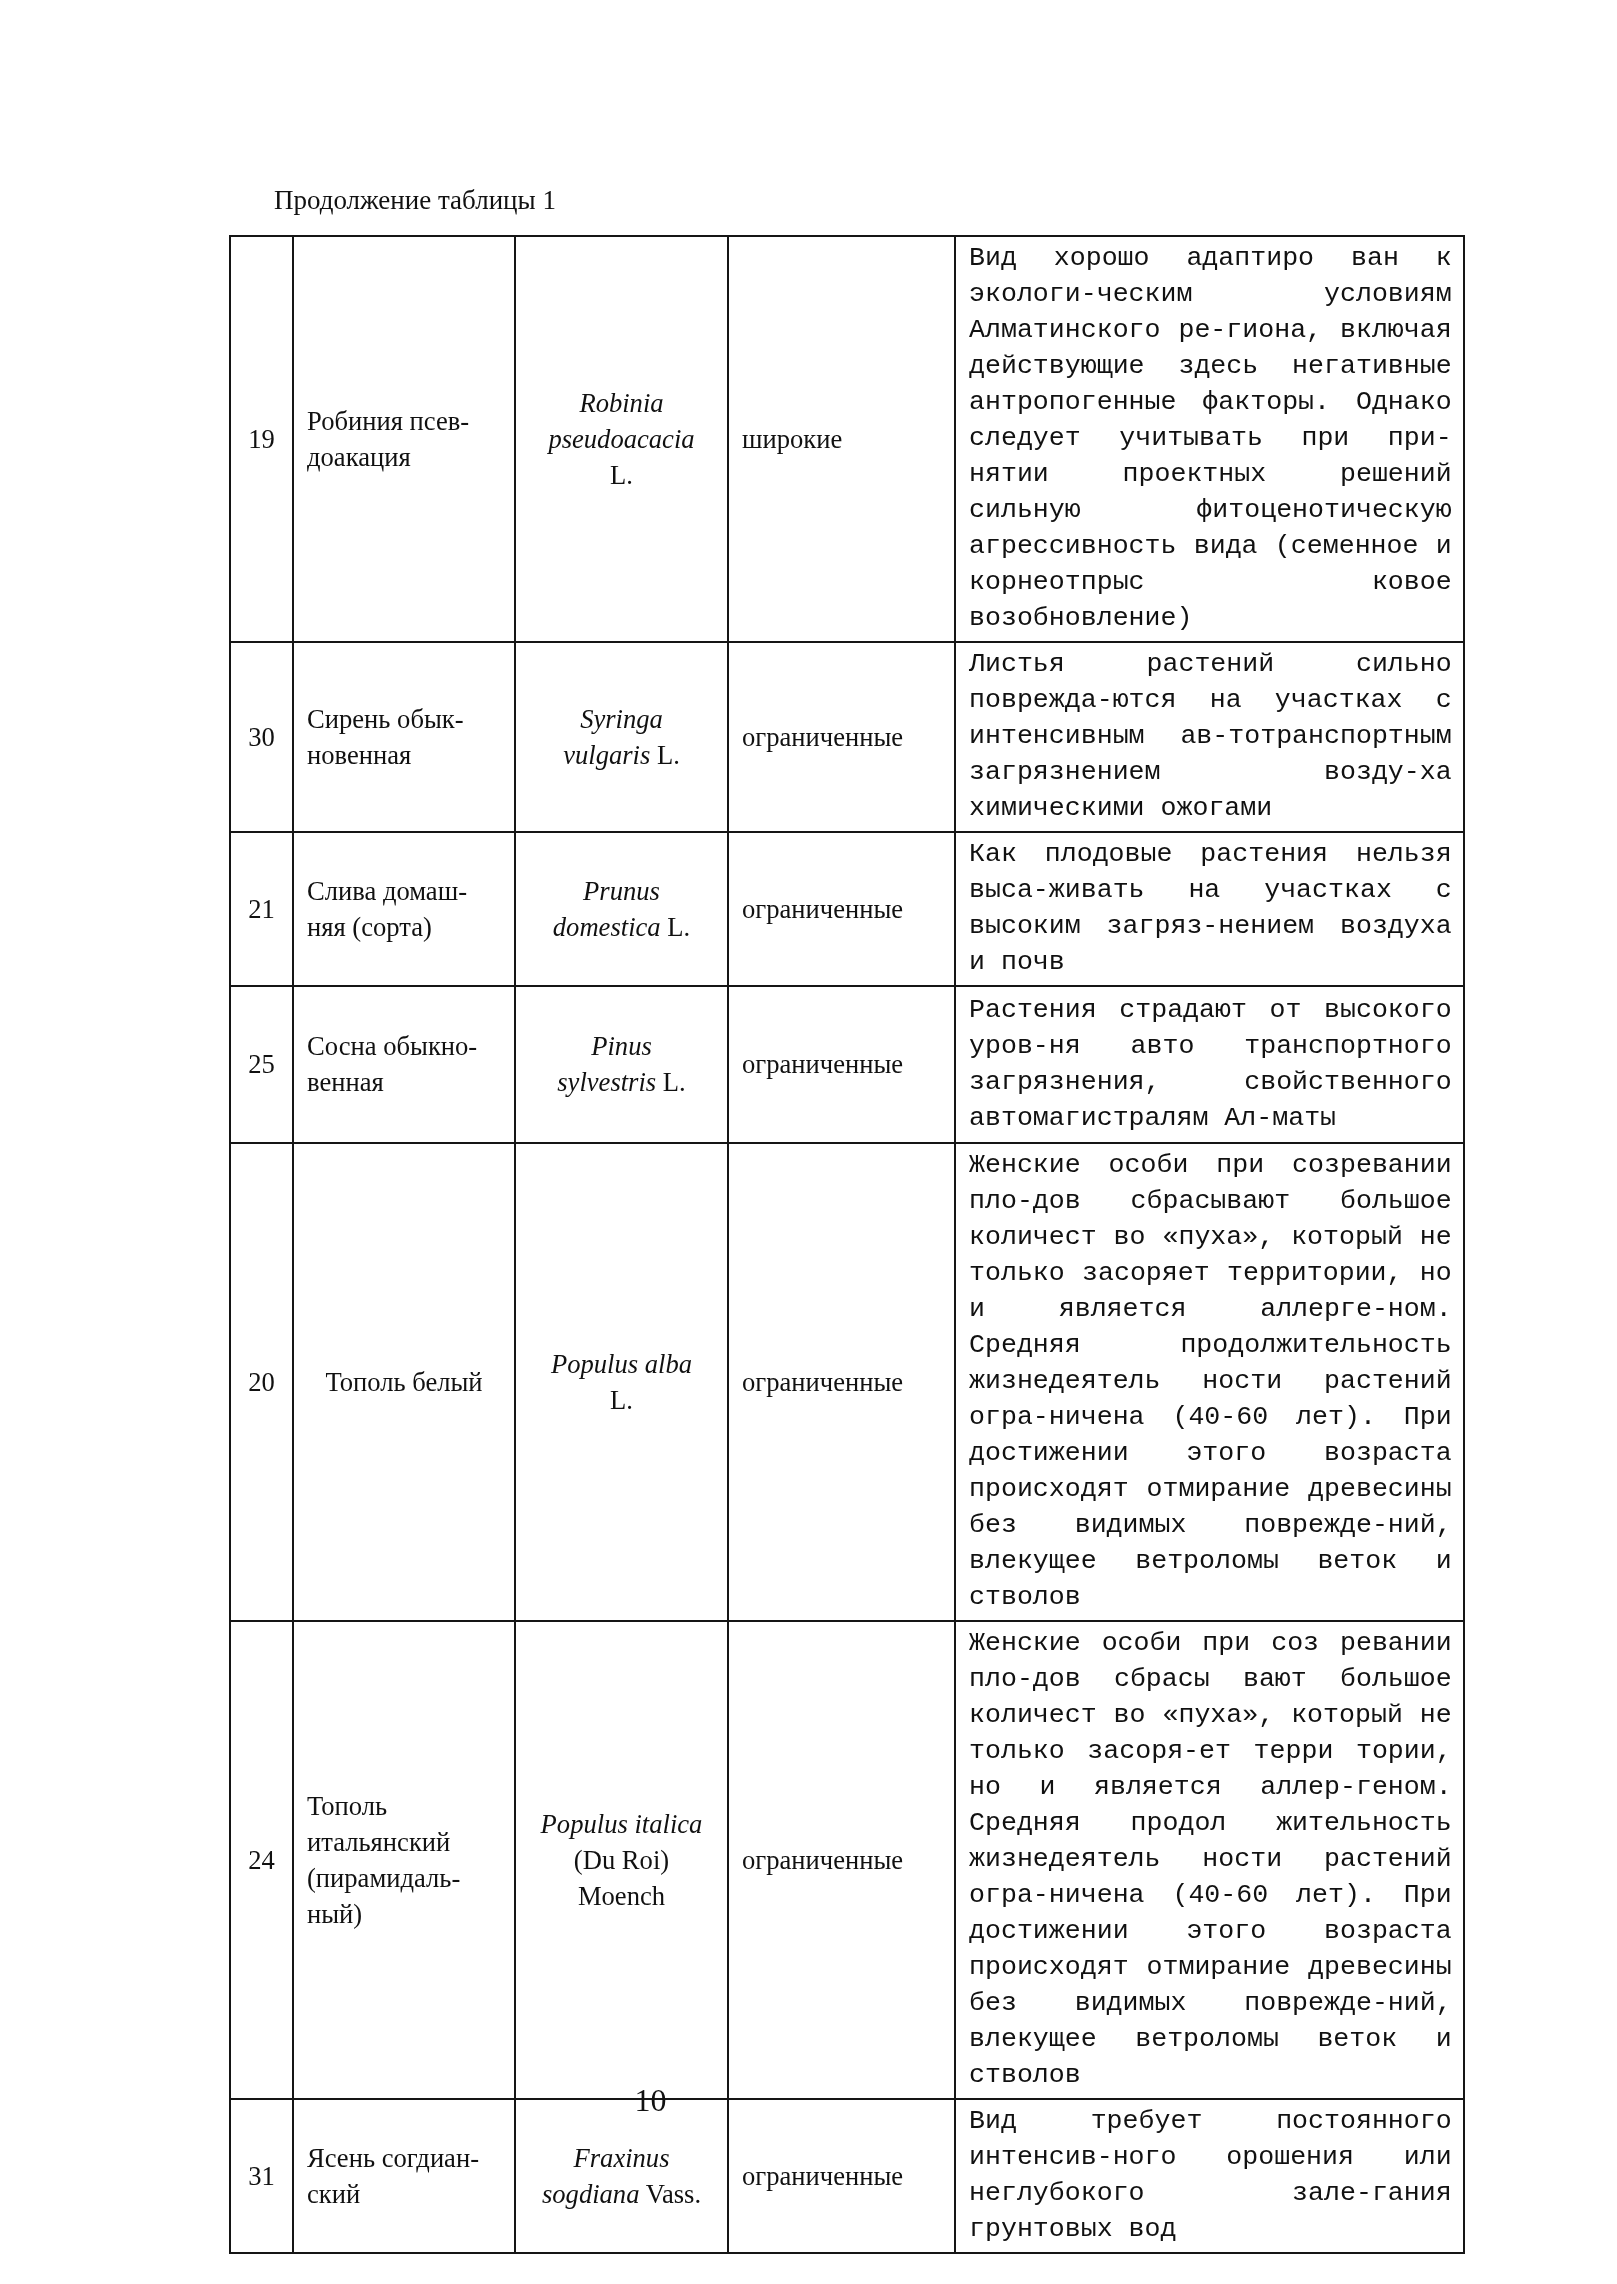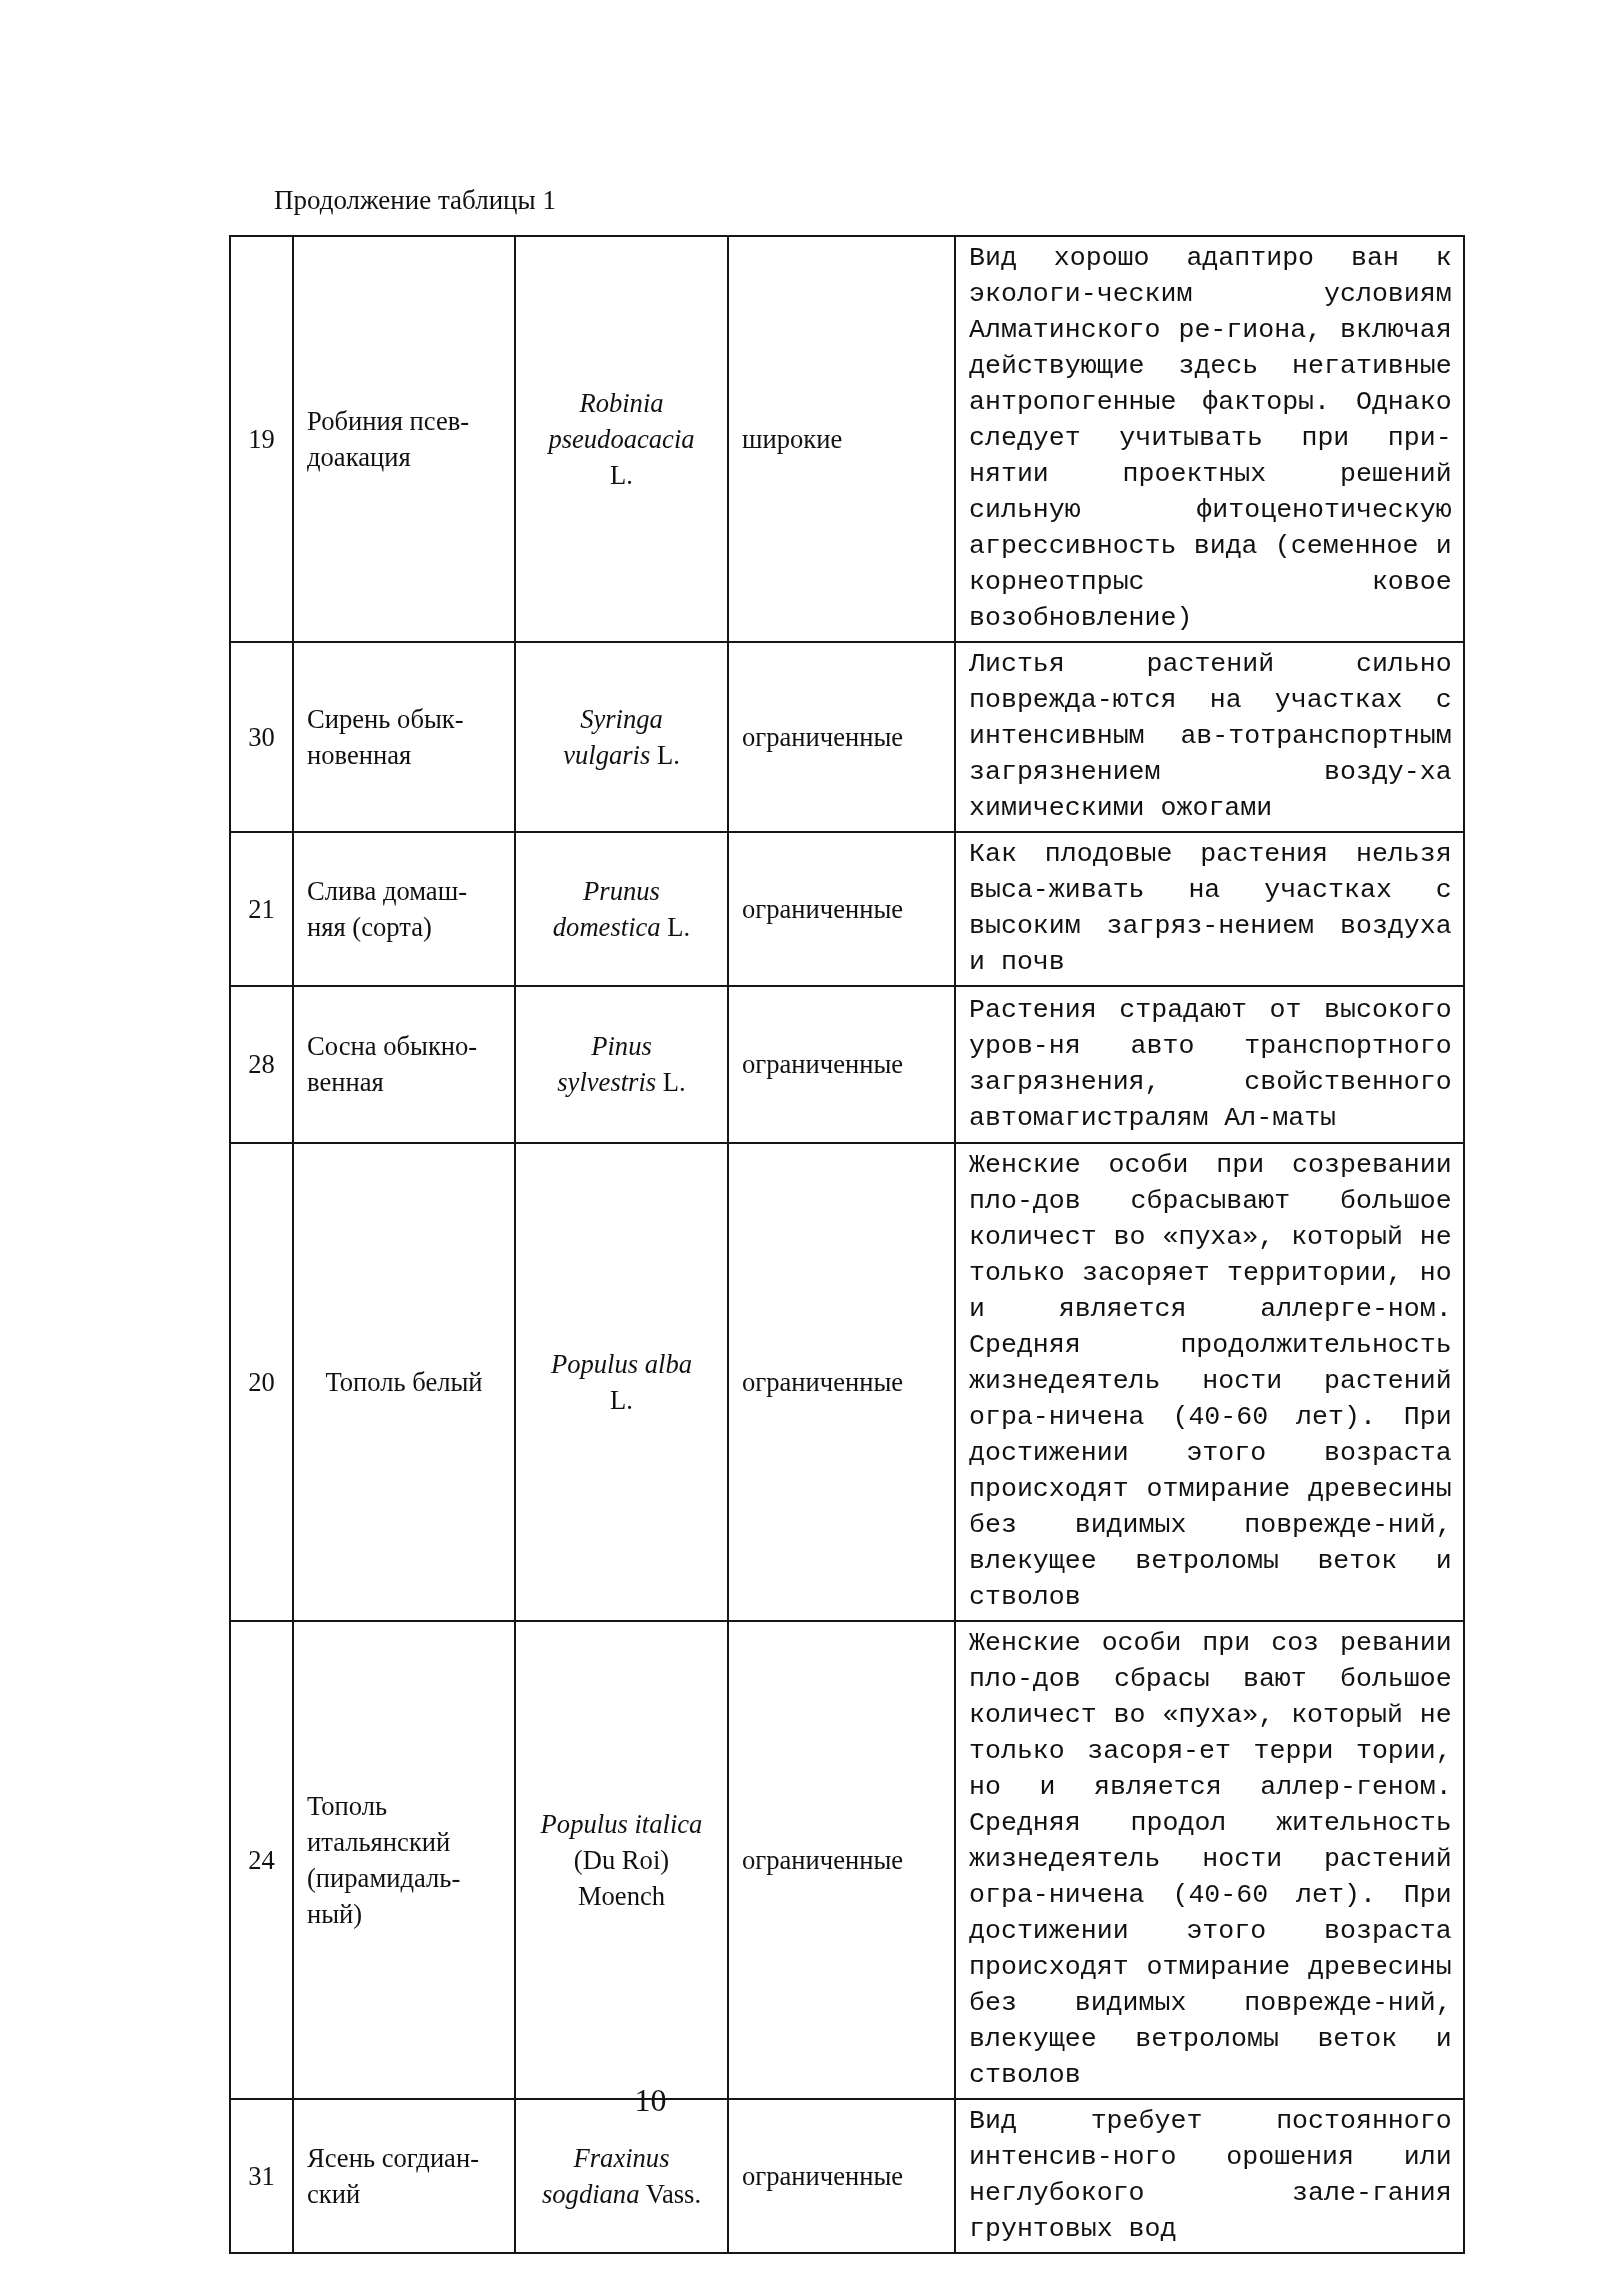--- a/index.html
+++ b/index.html
@@ -55,21 +55,21 @@
 
     <tr style="height:120px">
       <td class="num">21</td>
       <td class="ru">Слива домаш-<br>няя (сорта)</td>
       <td class="lat"><span class="it">Prunus<br>domestica</span> L.</td>
       <td class="range">ограниченные</td>
       <td class="desc">Как плодовые растения нельзя выса-живать на участках с высоким загряз-нением воздуха и почв</td>
     </tr>
 
     <tr style="height:157px">
-      <td class="num">28</td>
+      <td class="num">25</td>
       <td class="ru">Сосна обыкно-<br>венная</td>
       <td class="lat"><span class="it">Pinus<br>sylvestris</span> L.</td>
       <td class="range">ограниченные</td>
       <td class="desc">Растения страдают от высокого уров-ня авто транспортного загрязнения, свойственного автомагистралям Ал-маты</td>
     </tr>
 
     <tr style="height:410px">
       <td class="num">20</td>
       <td class="ru center">Тополь белый</td>
       <td class="lat"><span class="it">Populus alba</span><br>L.</td>

